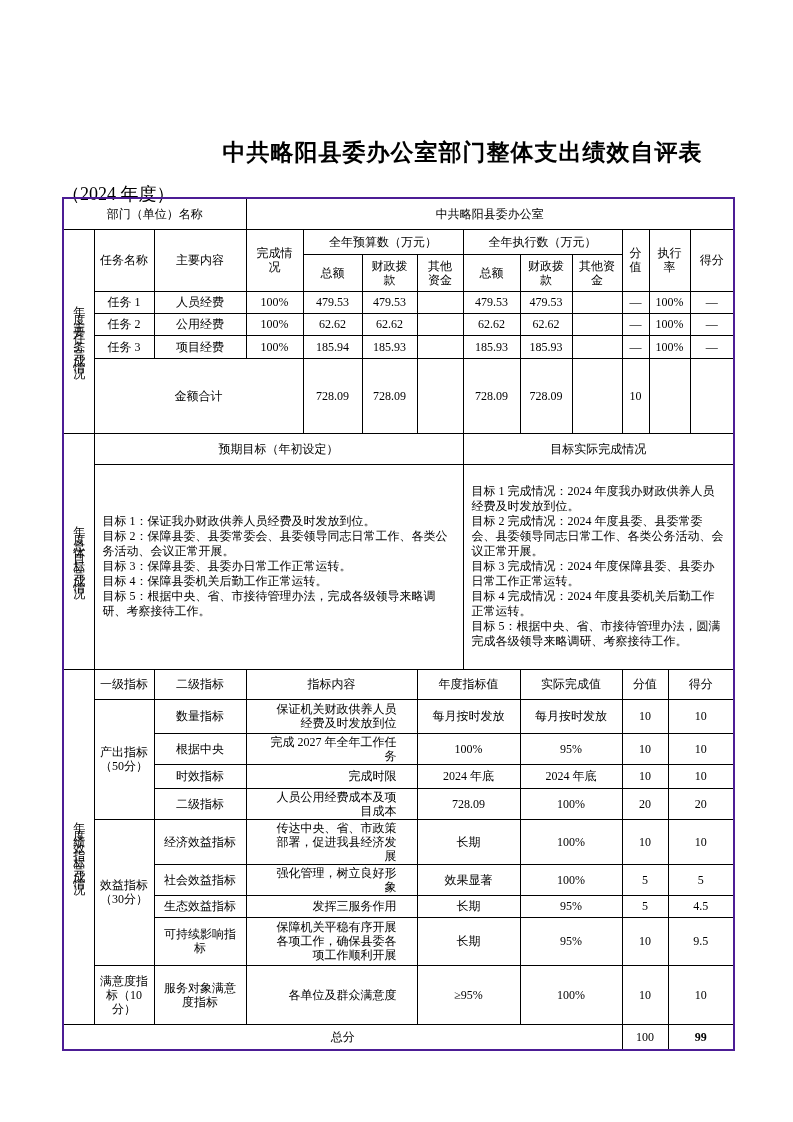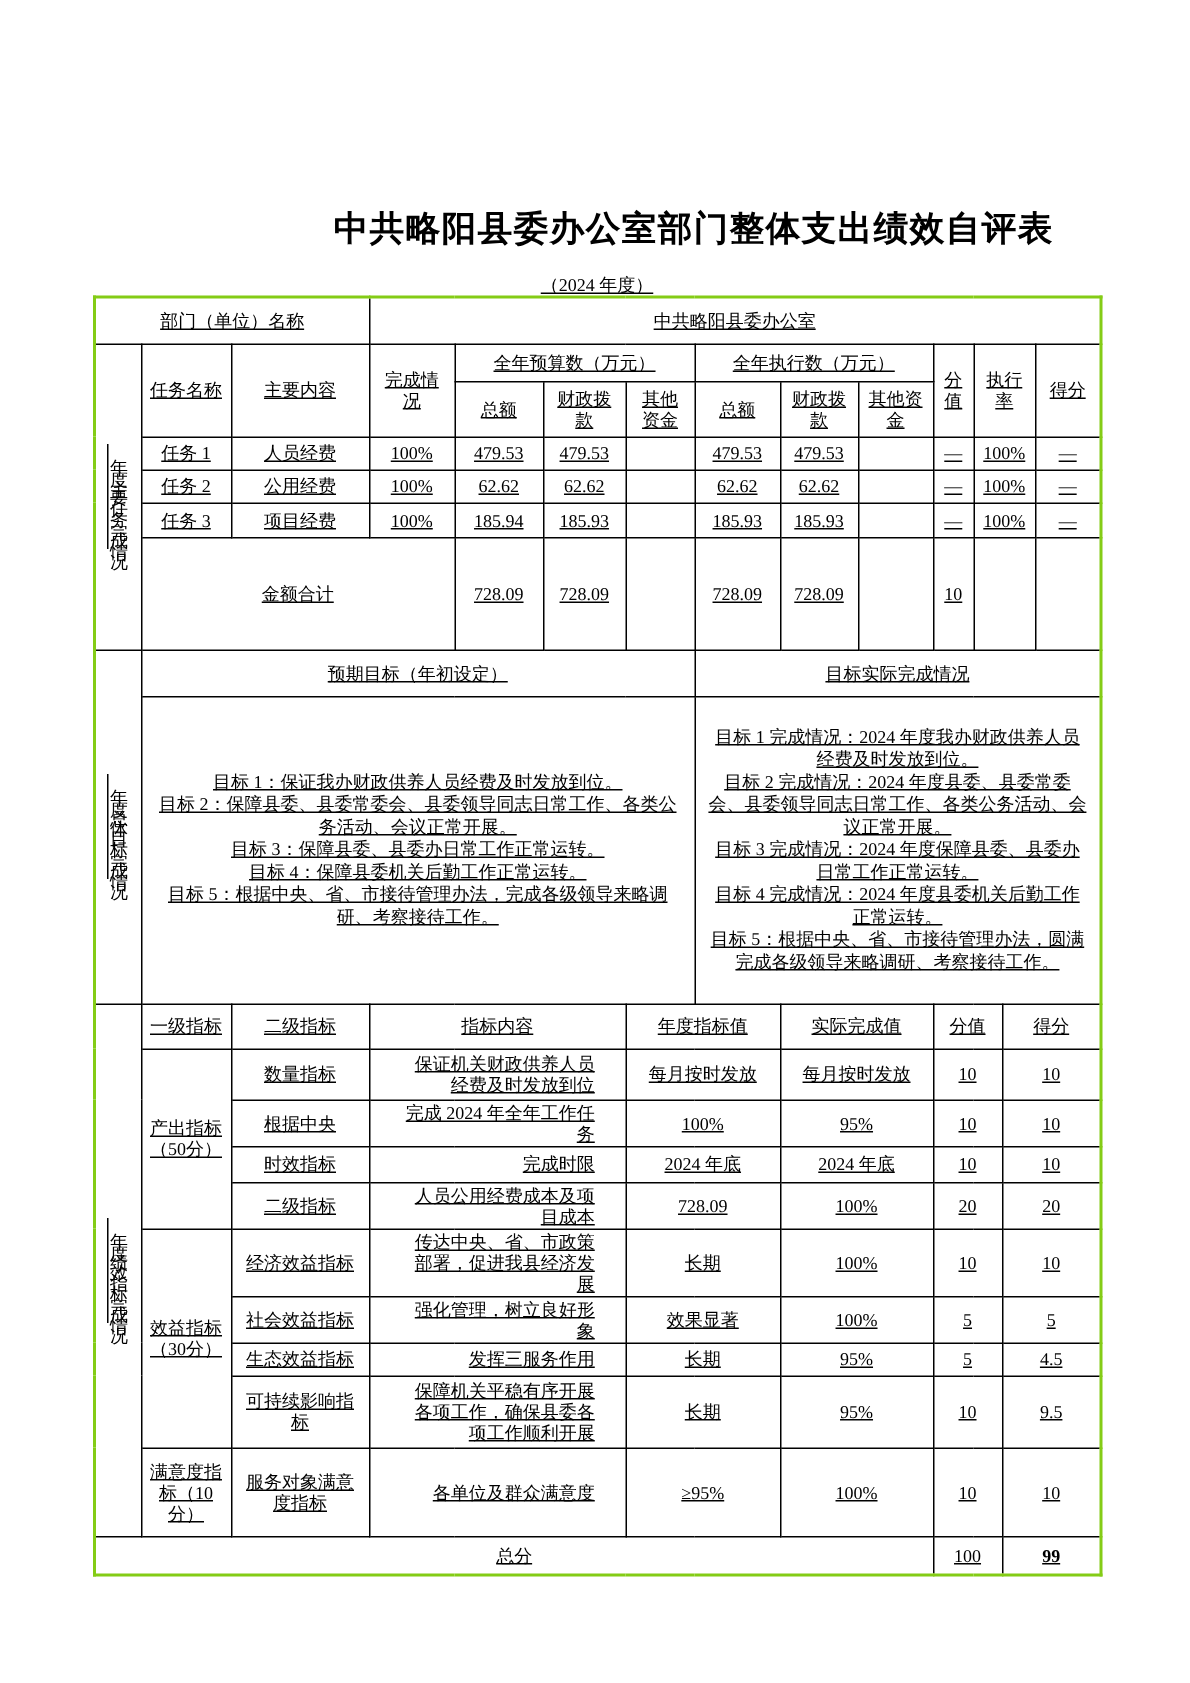--- a/index.html
+++ b/index.html
@@ -6,41 +6,40 @@
   body{width:793px;height:1122px;font-family:"Liberation Serif","DejaVu Serif",serif;color:#000;}
   .page{position:relative;width:793px;height:1122px;background:#fff;overflow:hidden;}
   .doc-title{
     position:absolute;top:137px;left:0;width:793px;box-sizing:border-box;
     padding-left:132px;text-align:center;
     font-family:"Liberation Sans","DejaVu Sans",sans-serif;
     font-weight:bold;font-size:23px;letter-spacing:1px;white-space:nowrap;
   }
   .doc-subtitle{
     position:absolute;top:182px;left:0;width:672px;margin-left:62px;
-    text-align:center;font-size:12px;text-decoration:underline;
+    text-align:left;font-size:18px;
   }
   table.main{
     position:absolute;left:62px;top:197px;width:673px;
     border-collapse:collapse;table-layout:fixed;
-    border:2px solid #84cc16;
-    text-decoration:underline;
+    border:2px solid #4c1d95;
   }
   td{
     border:1px solid #000;
     font-size:12px;line-height:14px;
     text-align:center;vertical-align:middle;
     padding:1px 5px;word-break:break-all;overflow:hidden;
   }
   td.side{padding:0;}
   .vert{
     writing-mode:vertical-rl;text-orientation:upright;
     letter-spacing:7px;line-height:1.1;margin:0 auto;font-size:12px;
   }
   td.left{text-align:right;padding:1px 20px;}
-  td.goal-cell{text-align:center;vertical-align:middle;padding:4px 8px;line-height:15px;}
+  td.goal-cell{text-align:left;vertical-align:middle;padding:4px 8px;line-height:15px;}
   .bold{font-weight:bold;}
 </style>
 </head>
 <body>
 
 <div class="page">
 
   <div class="doc-title">中共略阳县委办公室部门整体支出绩效自评表</div>
   <div class="doc-subtitle">（2024 年度）</div>
 
@@ -192,21 +191,21 @@
       <td>数量指标</td>
       <td colspan="3" class="left">保证机关财政供养人员经费及时发放到位</td>
       <td colspan="2">每月按时发放</td>
       <td colspan="2">每月按时发放</td>
       <td colspan="2">10</td>
       <td colspan="2">10</td>
     </tr>
 
     <tr style="height:23px">
       <td>根据中央</td>
-      <td colspan="3" class="left">完成 2024 年全年工作任务</td>
+      <td colspan="3" class="left">完成 2027 年全年工作任务</td>
       <td colspan="2">100%</td>
       <td colspan="2">95%</td>
       <td colspan="2">10</td>
       <td colspan="2">10</td>
     </tr>
 
     <tr style="height:24px">
       <td>时效指标</td>
       <td colspan="3" class="left">完成时限</td>
       <td colspan="2">2024 年底</td>

